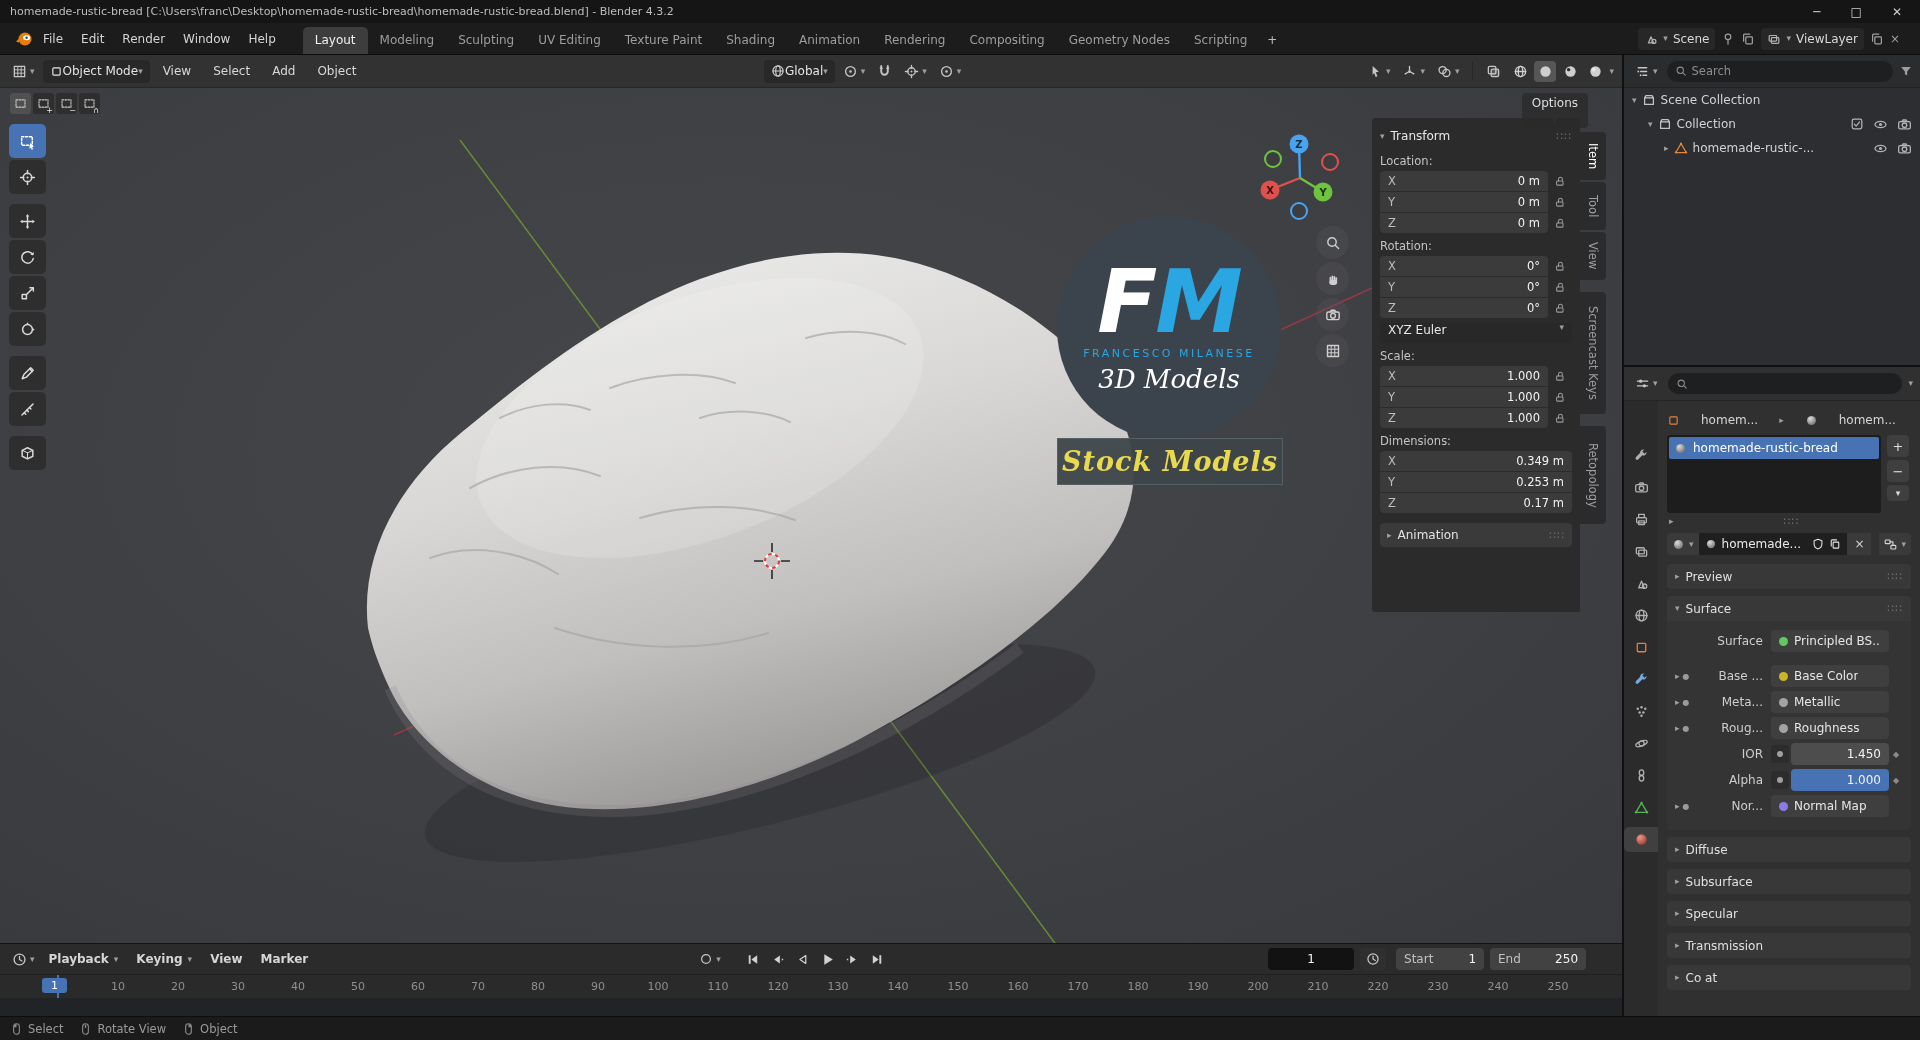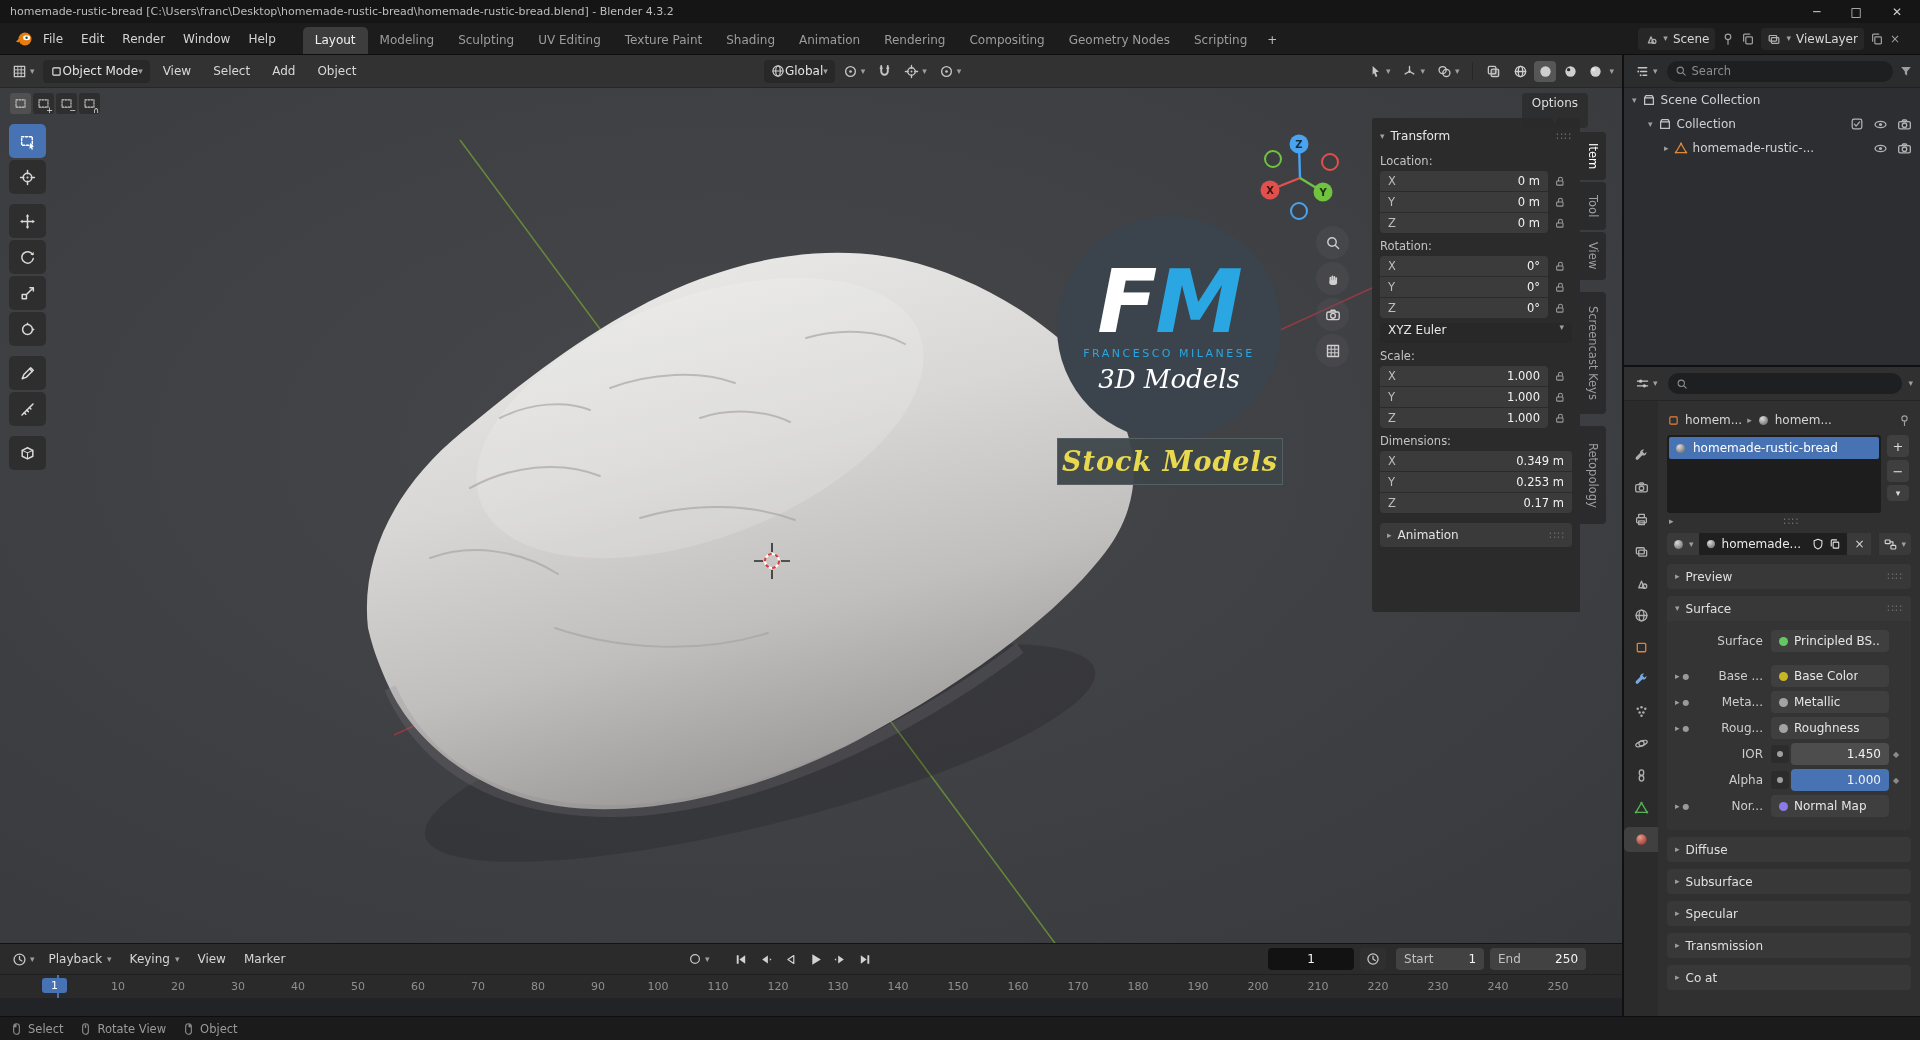--- a/index.html
+++ b/index.html
@@ -115,21 +115,21 @@
     justify-content:center; width:26px; border-radius:0 4px 4px 0; background:#20202099; color:#9f9f9f;
     font-size:11.5px; padding:10px 0; }
   .n-tab.active { background:#2a2a2af2; color:#fdfdfd; }
   .n-tab.gap { margin-top:10px; }
 
   
   .timeline { position:absolute; top:943px; left:0; width:1622px; height:73px; background:#2b2b2b;
     border-top:1px solid #131313; }
   .tl-header { height:30px; display:flex; align-items:center; padding:0 8px; gap:2px; }
   .tl-header .sp { flex:1; }
-  .tl-menu { padding:4px 8px; color:#d6d6d6; display:flex; gap:5px; align-items:center; }
+  .tl-menu { padding:4px 8px; color:#d6d6d6; display:flex; gap:5px; align-items:center;font-weight:bold; }
   .tr-btn { width:23px; height:21px; display:flex; align-items:center; justify-content:center;
     color:#d2d2d2; border-radius:3px; }
   .frame-field { width:86px; height:22px; background:#121212; border-radius:4px; display:flex;
     align-items:center; justify-content:center; color:#f5f5f5; font-size:12px; }
   .tl-chip { width:26px; height:22px; background:#2f2f2f; border-radius:4px; display:flex;
     align-items:center; justify-content:center; color:#c9c9c9; margin:0 4px; }
   .range-field { height:22px; background:#424242; border-radius:4px; display:flex; align-items:center;
     padding:0 8px; gap:8px; margin-left:4px; }
   .range-field .rlab { color:#c2c2c2; }
   .range-field .rval { margin-left:auto; color:#f4f4f4; }
@@ -158,21 +158,21 @@
   .props { position:absolute; top:365px; left:1622px; width:298px; height:651px; background:#303030;
     border-left:2px solid #101010; border-top:2px solid #101010; display:flex; flex-direction:column; }
   .props-header { height:34px; display:flex; align-items:center; gap:6px; padding:0 7px;
     border-bottom:1px solid #252525; }
   .props-body { flex:1; display:flex; min-height:0; }
   .ptab-col { width:34px; background:#2b2b2b; padding-top:42px; display:flex; flex-direction:column;
     gap:7px; align-items:center; }
   .ptab { width:34px; height:25px; display:flex; align-items:center; justify-content:center; color:#b0b0b0; }
   .ptab.active { background:#404040; border-radius:5px 0 0 5px; }
   .pcontent { flex:1; padding:6px 9px 0; overflow:hidden; }
-  .crumb { height:26px; display:flex; align-items:center; gap:5px; color:#d6d6d6; }
+  .crumb { height:26px; display:flex; align-items:center; gap:21px; color:#d6d6d6; }
   .crumb .pin { margin-left:auto; color:#9f9f9f; }
   .slot-area { display:flex; margin-top:2px; }
   .slot-list { flex:1; height:78px; background:#1d1d1d; border-radius:3px; padding:2px; }
   .slot-row { height:22px; border-radius:2px; display:flex; align-items:center; gap:6px; padding:0 5px; }
   .slot-row.selected { background:#4772b3; color:#fff; }
   .slot-btns { width:26px; display:flex; flex-direction:column; gap:3px; margin-left:4px; align-items:center; }
   .sq-btn { width:22px; height:22px; background:#3f3f3f; border-radius:4px; color:#dcdcdc; display:flex;
     align-items:center; justify-content:center; font-size:13px; }
   .slot-footer { height:16px; display:flex; align-items:center; color:#8a8a8a; padding:0 2px; }
   .slot-footer .grip { margin:0 auto; }

